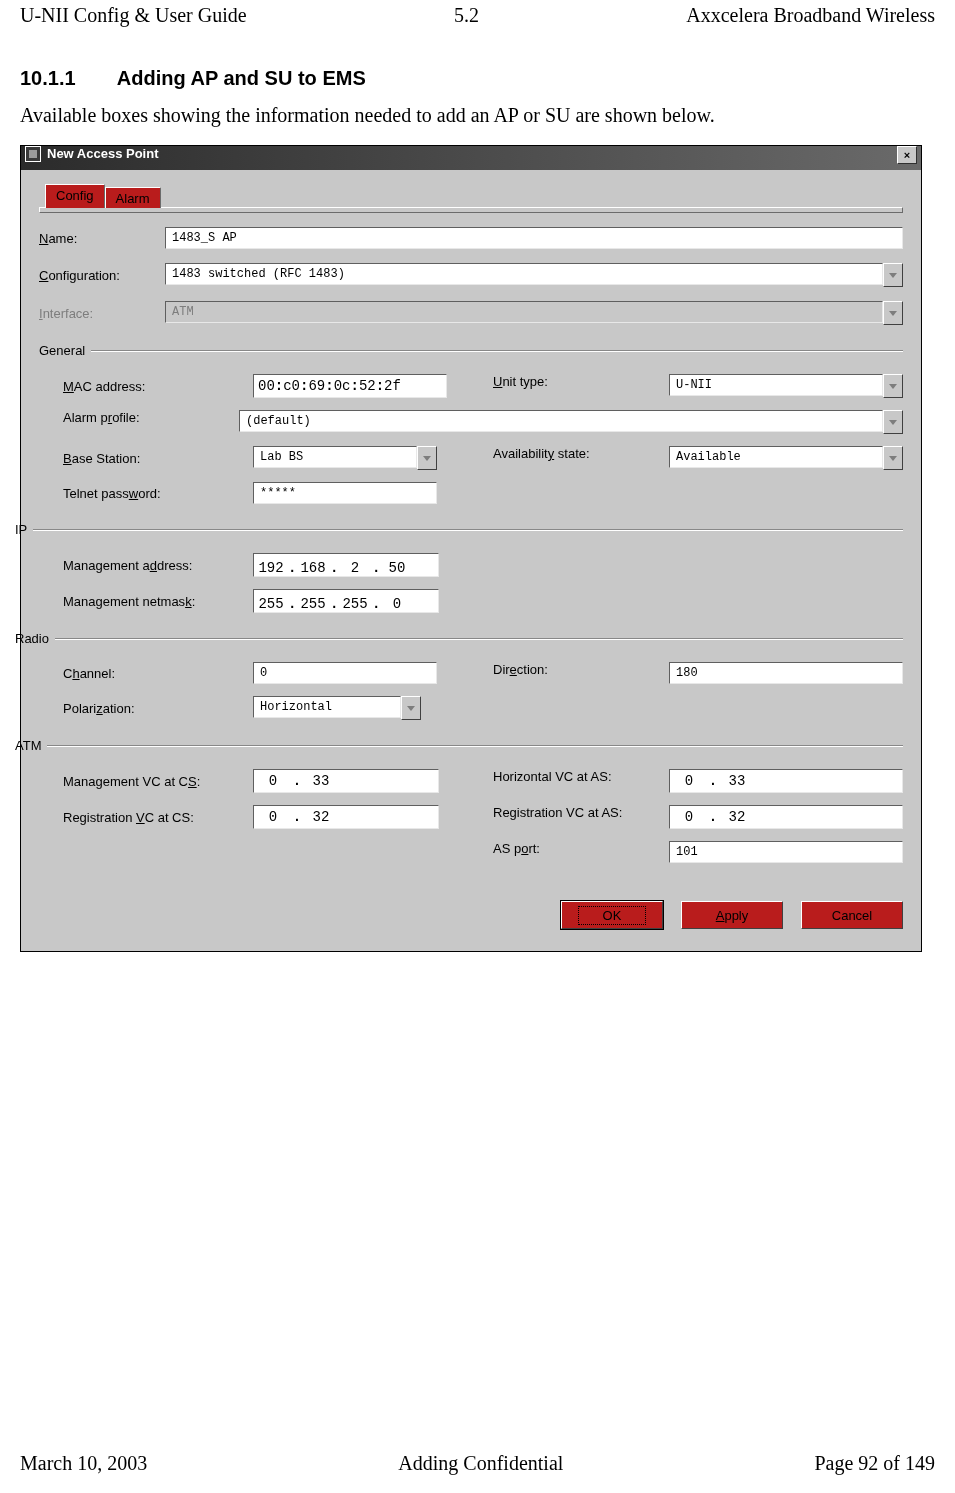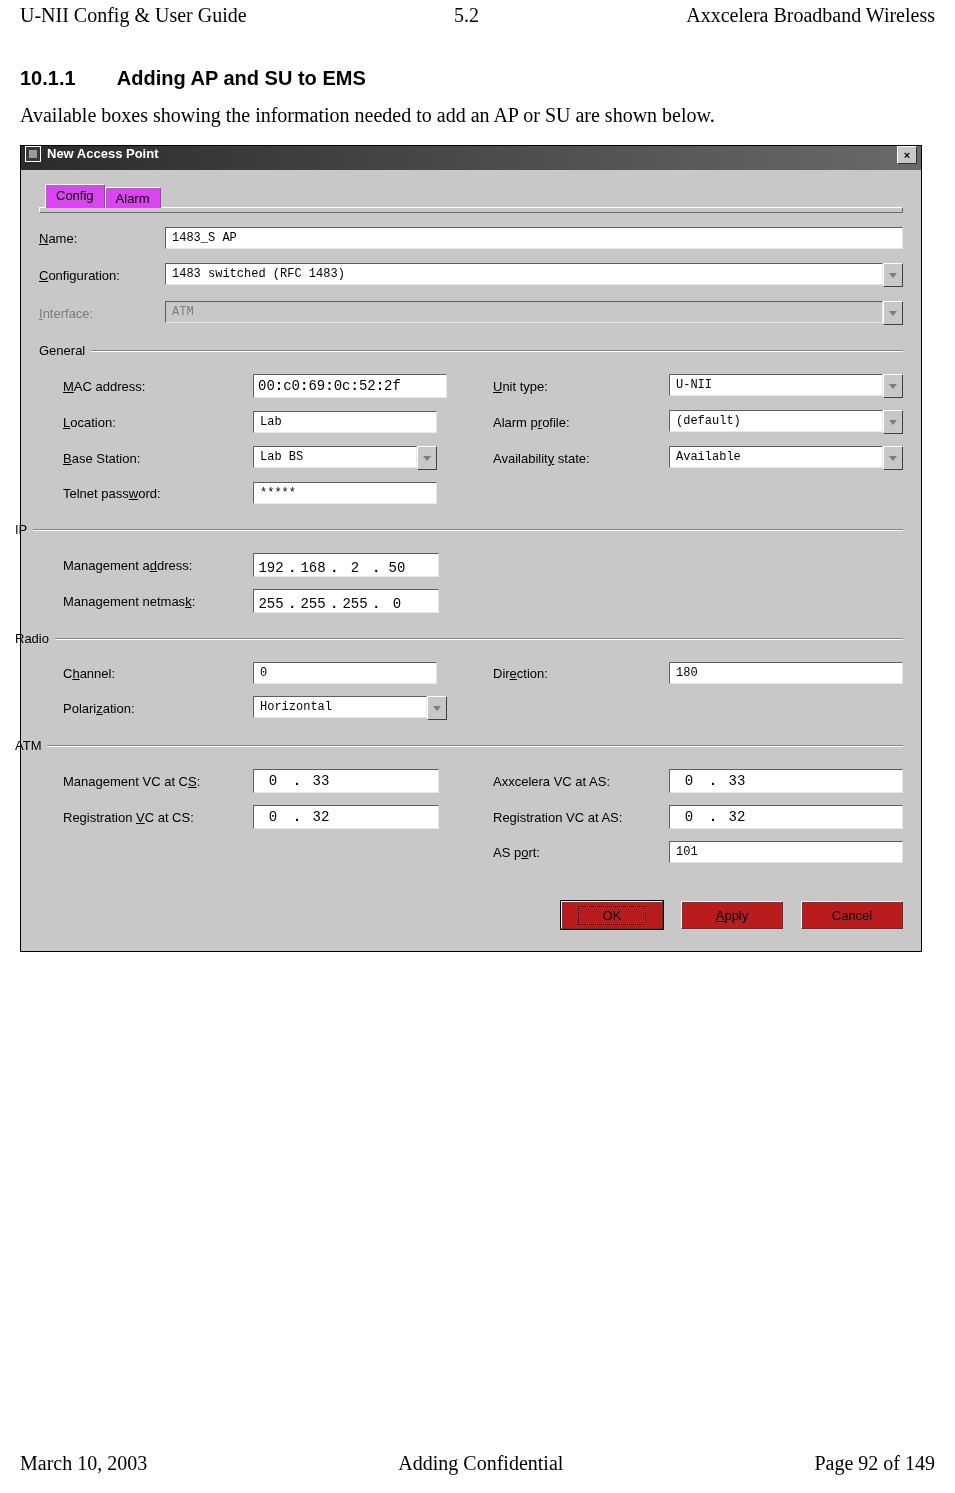--- a/index.html
+++ b/index.html
@@ -12,21 +12,21 @@
 
   
   .dlg{width:900px;border:1px solid #000;background:#c8c8c8;font-family:Tahoma,Arial,sans-serif;font-size:13px;color:#000}
   .titlebar{height:24px;background:linear-gradient(90deg,#2b2b2b 0%,#6a6a6a 100%);color:#fff;display:flex;align-items:flex-start;padding:0 4px;font-weight:bold}
   .titlebar .ticon{width:16px;height:16px;margin-right:6px;background:#3a3a3a;border:1px solid #fff;box-sizing:border-box;display:flex;align-items:center;justify-content:center}
   .titlebar .ticon::after{content:"";width:8px;height:8px;background:#9c9c9c}
   .titlebar .title{flex:1}
   .closebox{width:18px;height:16px;background:#c8c8c8;border-top:1px solid #fff;border-left:1px solid #fff;border-right:1px solid #303030;border-bottom:1px solid #303030;display:flex;align-items:center;justify-content:center;font-family:Arial;font-size:11px;font-weight:bold;color:#000}
   .dlgbody{padding:14px 18px 16px 18px}
   .tabs{display:flex;align-items:flex-end;height:24px;margin-left:6px}
-  .tab{height:22px;border-top:1px solid #fff;border-left:1px solid #fff;border-right:1px solid #6b6b6b;background:#d946ef;padding:3px 10px 0 10px;font-size:13px;box-sizing:border-box;position:relative}
+  .tab{height:22px;border-top:1px solid #fff;border-left:1px solid #fff;border-right:1px solid #6b6b6b;background:#b91c1c;padding:3px 10px 0 10px;font-size:13px;box-sizing:border-box;position:relative}
   .tab.active{height:24px;z-index:2}
   .tab:not(.active){height:21px;margin-top:3px;border-bottom:none}
   .panel{border-top:1px solid #fff;border-left:1px solid #fff;border-right:1px solid #6b6b6b;border-bottom:1px solid #6b6b6b;height:4px;margin-top:-1px}
 
   .row{display:flex;align-items:center;margin-top:14px}
   .lbl{width:126px;font-size:13px}
   .lbl.dim{color:#7d7d7d}
   .underline{text-decoration:underline}
 
   .fld{height:22px;background:#fff;border-top:1px solid #5f5f5f;border-left:1px solid #5f5f5f;border-right:1px solid #e8e8e8;border-bottom:1px solid #e8e8e8;font-family:"Courier New",monospace;font-size:12px;padding:2px 6px;box-sizing:border-box;display:flex;align-items:center}
@@ -37,21 +37,21 @@
   .cbtn::after{content:"";width:0;height:0;border-left:4px solid transparent;border-right:4px solid transparent;border-top:5px solid #000}
   .cbtn.dim::after{border-top-color:#7d7d7d}
 
   .grp{margin-top:18px}
   .grptitle{display:flex;align-items:center}
   .grptitle span{font-size:13px;margin-right:6px;white-space:nowrap}
   .grptitle .hr{flex:1;height:0;border-top:1px solid #888;border-bottom:1px solid #fff}
   .grpbody{padding-left:24px;padding-top:4px}
   .grprow{display:flex;align-items:center;margin-top:12px}
   .col-l{display:flex;align-items:center;width:430px}
-  .col-r{display:flex;align-items:center;flex:1}
+  .col-r{display:flex;align-items:flex-start;flex:1}
   .glbl{width:190px;font-size:13px}
   .glbl2{width:176px;font-size:13px}
   .macbox{display:flex;border-top:1px solid #5f5f5f;border-left:1px solid #5f5f5f;border-right:1px solid #e8e8e8;border-bottom:1px solid #e8e8e8;background:#fff;height:22px;align-items:center;padding:0 4px;font-family:"Courier New",monospace;font-size:14px;letter-spacing:0px}
 
   .ipbox{display:flex;border-top:1px solid #5f5f5f;border-left:1px solid #5f5f5f;border-right:1px solid #e8e8e8;border-bottom:1px solid #e8e8e8;background:#fff;height:22px;align-items:flex-end;font-family:"Courier New",monospace;font-size:14px}
   .ipbox .o{width:34px;text-align:center}
   .ipbox .d{width:8px;text-align:center;font-weight:bold}
 
   .vcbox{display:flex;border-top:1px solid #5f5f5f;border-left:1px solid #5f5f5f;border-right:1px solid #e8e8e8;border-bottom:1px solid #e8e8e8;background:#fff;height:22px;align-items:center;font-family:"Courier New",monospace;font-size:14px}
   .vcbox .o{width:38px;text-align:center}
@@ -141,24 +141,20 @@
             <div class="col-r">
               <div class="glbl2"><span class="underline">U</span>nit type:</div>
               <div class="combo" style="flex:1">
                 <div class="fld">U-NII</div>
                 <div class="cbtn dim"></div>
               </div>
             </div>
           </div>
 
           <div class="grprow">
-            <div class="col-l">
-              <div class="glbl"><span class="underline">L</span>ocation:</div>
-              <div class="fld" style="width:184px">Lab</div>
-            </div>
             <div class="col-r">
               <div class="glbl2">Alarm p<span class="underline">r</span>ofile:</div>
               <div class="combo" style="flex:1">
                 <div class="fld">(default)</div>
                 <div class="cbtn dim"></div>
               </div>
             </div>
           </div>
 
           <div class="grprow">
@@ -238,21 +234,21 @@
               <div class="fld" style="width:184px">0</div>
             </div>
             <div class="col-r">
               <div class="glbl2">Dir<span class="underline">e</span>ction:</div>
               <div class="fld" style="flex:1">180</div>
             </div>
           </div>
           <div class="grprow">
             <div class="col-l">
               <div class="glbl">Polari<span class="underline">z</span>ation:</div>
-              <div class="combo" style="width:194px">
+              <div class="combo" style="width:168px">
                 <div class="fld">Horizontal</div>
                 <div class="cbtn dim"></div>
               </div>
             </div>
           </div>
         </div>
       </div>
 
       <div class="grp">
         <div class="grptitle" style="margin-left:-24px">
@@ -263,21 +259,21 @@
           <div class="grprow">
             <div class="col-l">
               <div class="glbl">Management VC at C<span class="underline">S</span>:</div>
               <div class="vcbox" style="width:184px">
                 <span class="o">0</span>
                   <span class="d">.</span>
                   <span class="o">33</span>
               </div>
             </div>
             <div class="col-r">
-              <div class="glbl2">Axxcelera VC at AS:</div>
+              <div class="glbl2">Horizontal VC at AS:</div>
               <div class="vcbox" style="flex:1">
                 <span class="o">0</span>
                   <span class="d">.</span>
                   <span class="o">33</span>
               </div>
             </div>
           </div>
           <div class="grprow">
             <div class="col-l">
               <div class="glbl">Registration <span class="underline">V</span>C at CS:</div>

